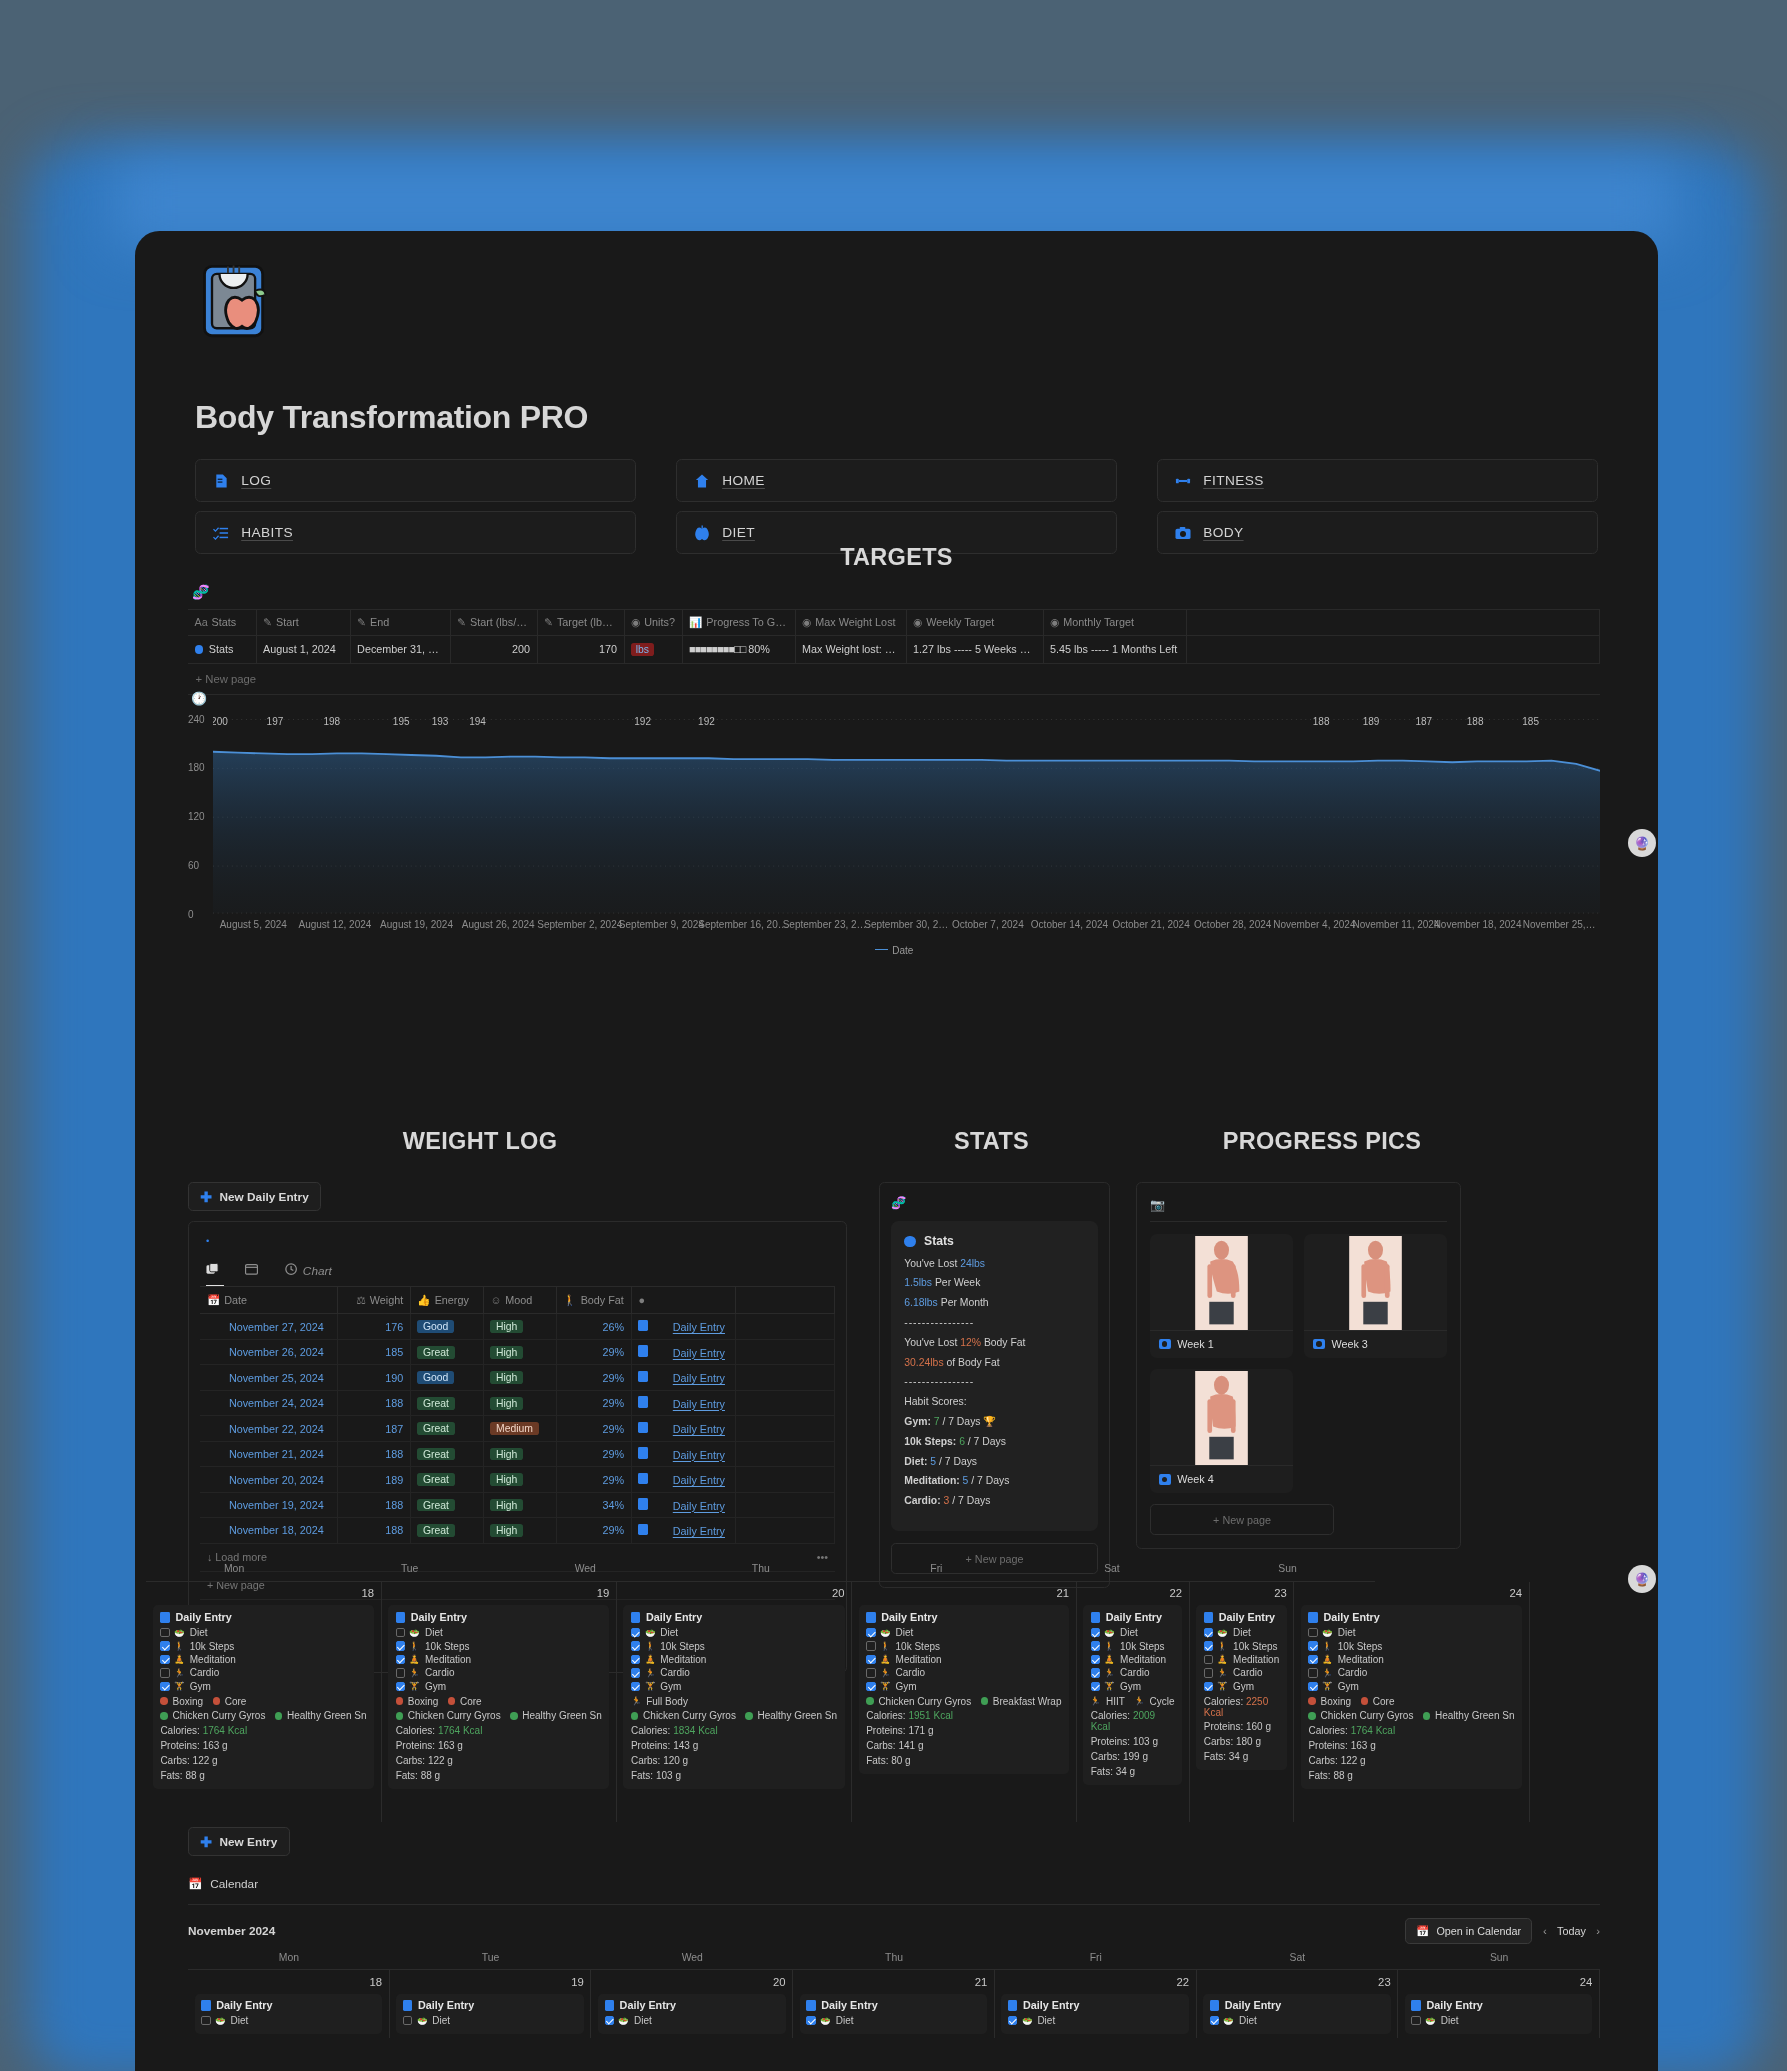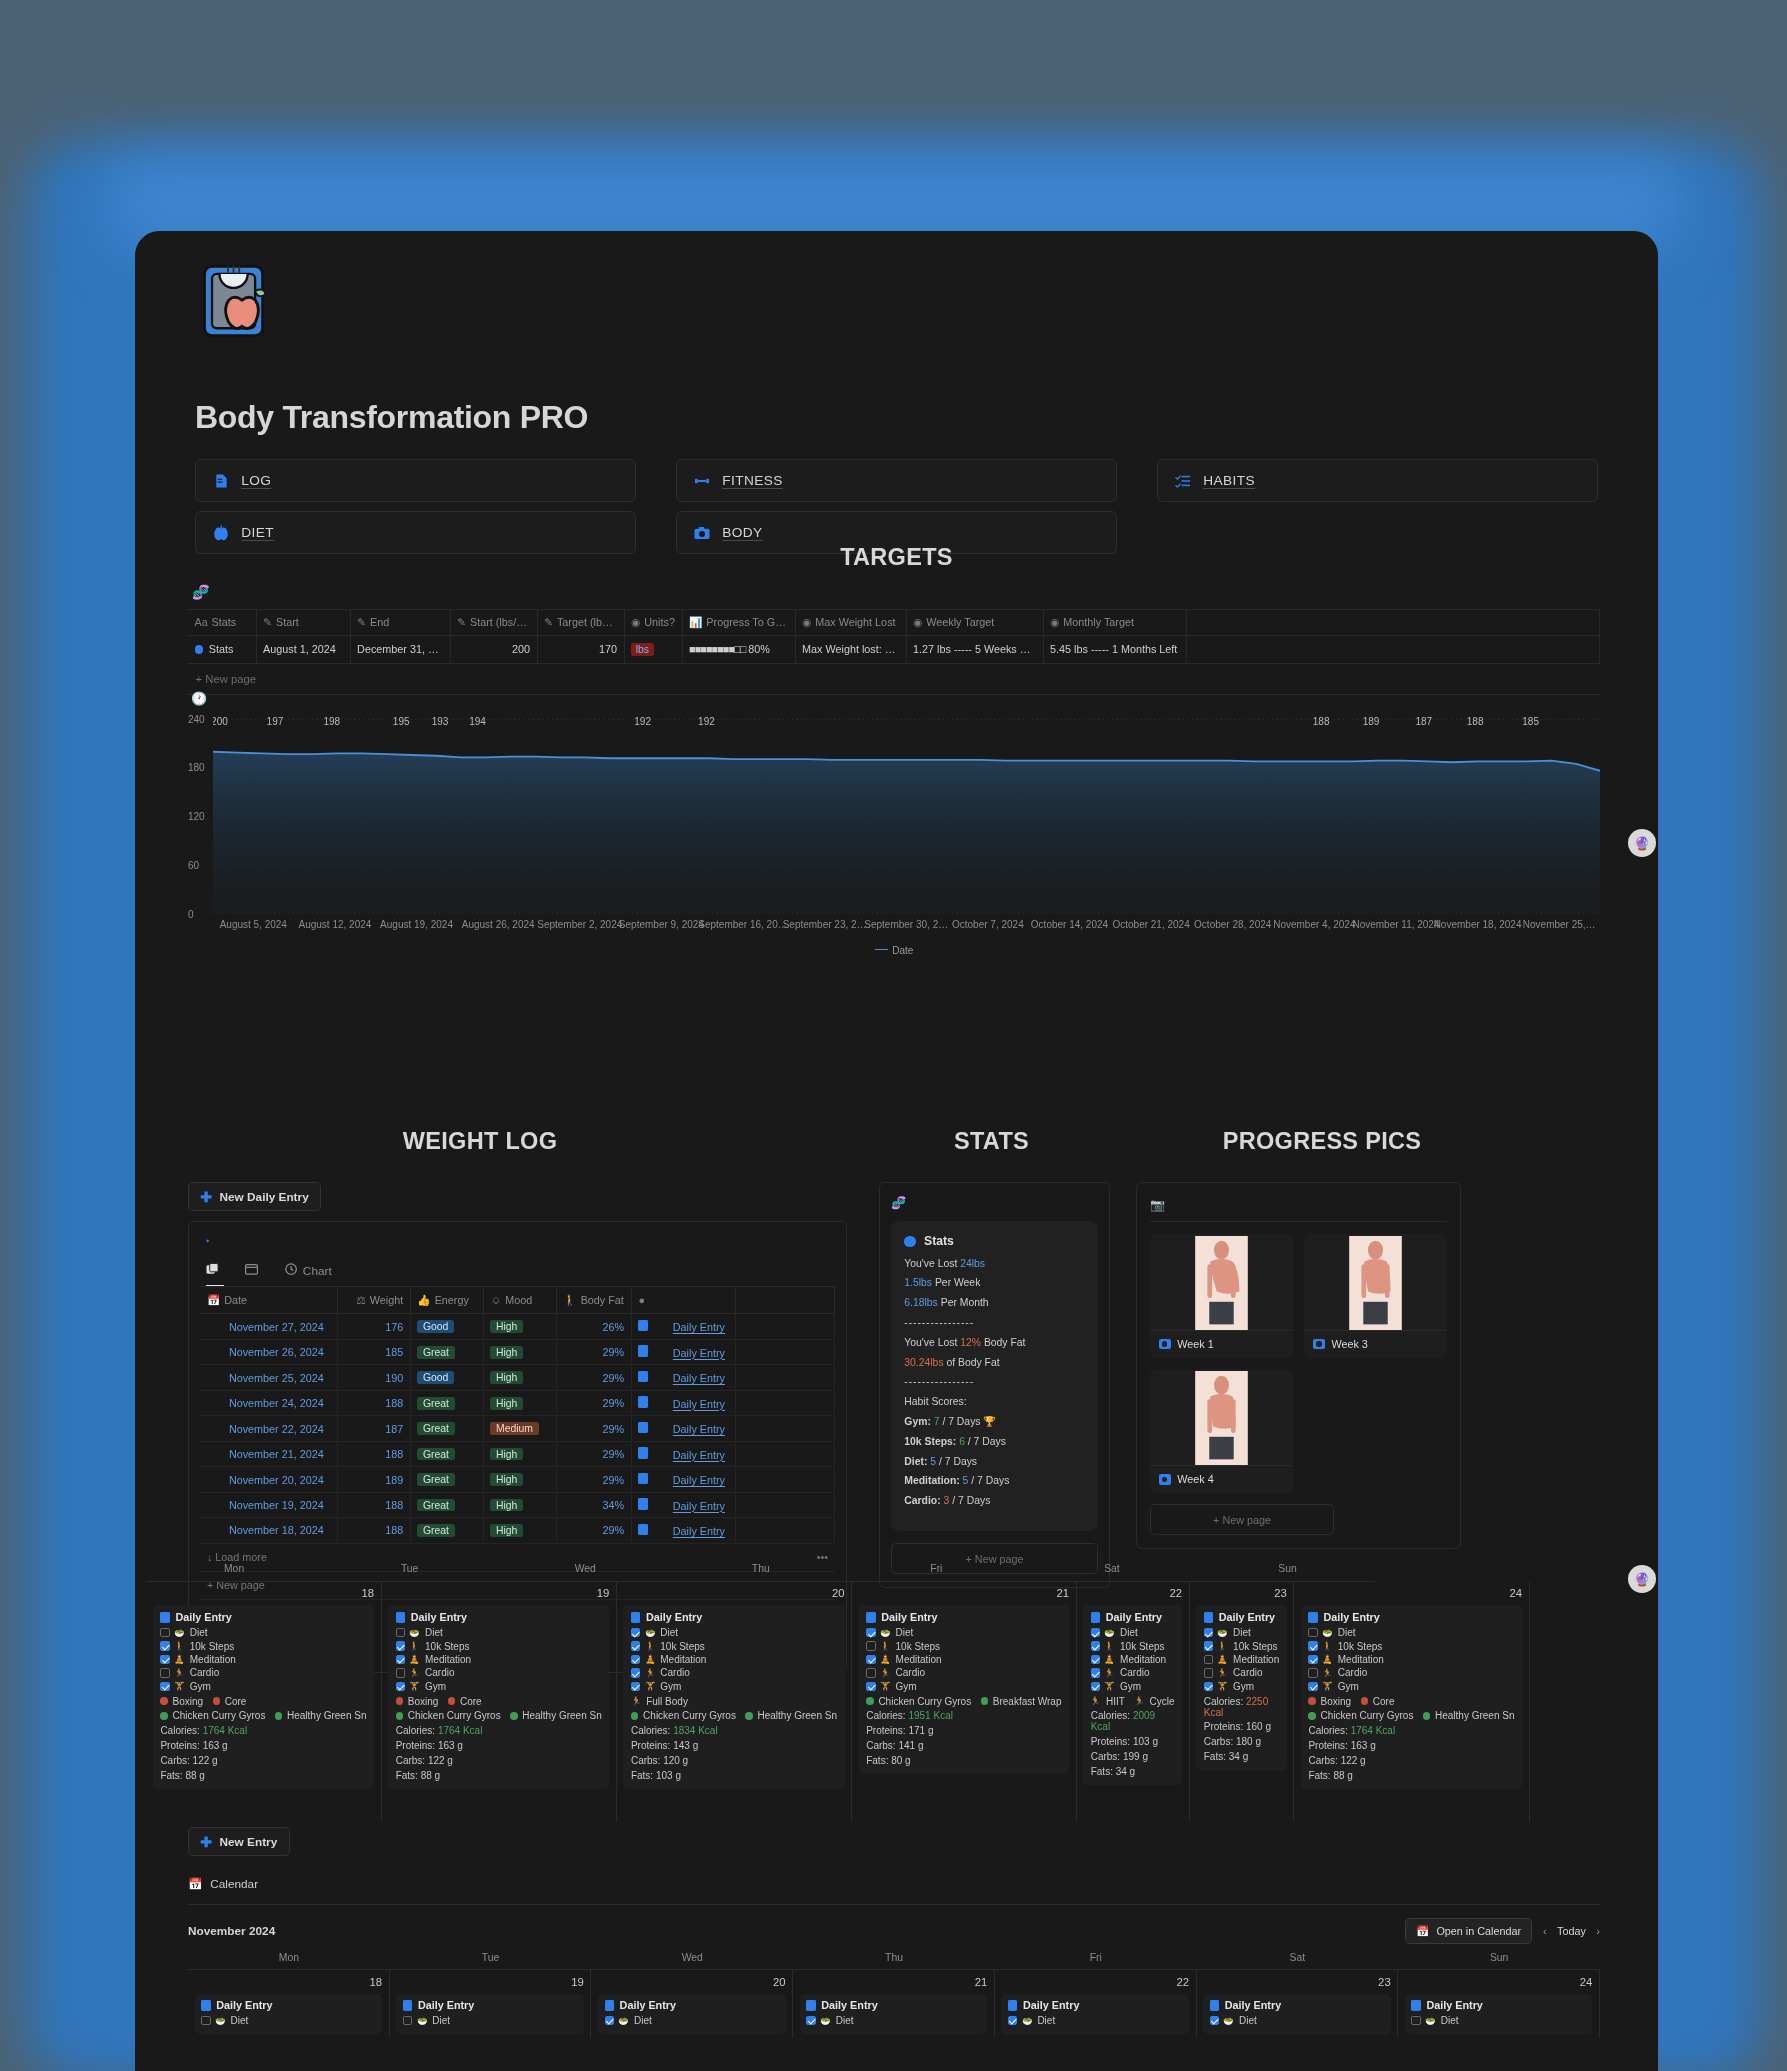--- a/index.html
+++ b/index.html
@@ -119,21 +119,21 @@
   .wl { position:absolute; left:53px; top:951px; width:659px; }
   .btn-outline {
     display:inline-flex; align-items:center; gap:7.5px;
     border:0.9px solid #333; border-radius:4.7px;
     padding: 5.6px 11.3px; font-size: 11.8px; color: #dadada; background:#1e1e1e;
     font-weight: bold;
   }
   .plus { color:#2f80ed; font-size:14px; font-weight:bold;}
   .card-box { margin-top: 9.4px; border:0.9px solid #2b2b2b; border-radius:5.6px; padding: 13px 11.3px 21px; }
   .tabs { display:flex; align-items:center; gap: 21px; padding: 17px 5.6px 0; }
-  .tab { font-size: 11.8px; color:#8e8e8e; display:flex; align-items:center; gap:5.6px; padding-bottom:6.6px;}
+  .tab { font-size: 11.8px; color:#8e8e8e; display:flex; align-items:center; gap:5.6px; padding-bottom:6.6px;font-style:italic;}
   .tab.active { color:#e2e2e2; border-bottom:1.9px solid #e2e2e2;}
   table.wlt { width:100%; border-collapse:collapse; table-layout:fixed;}
   table.wlt th { font-size:10.8px; color:#8d8d8d; font-weight:normal; text-align:left;
     padding:6.6px 6.6px; border-bottom:0.9px solid #2a2a2a; border-top:0.9px solid #2a2a2a; border-right:0.9px solid #2a2a2a;}
   table.wlt td { font-size:10.8px; padding:5.6px 6.6px; border-bottom:0.9px solid #242424; border-right:0.9px solid #242424; color:#cfcfcf;}
   .dlink { color:#5e9ce0;padding-left:22px; }
   .pill { border-radius:2.8px; padding:0.9px 5.6px; font-size:10.4px; display:inline-block;}
   .p-good { background:#1f4c75; color:#cfe4f7;}
   .p-great{ background:#234b33; color:#cfe8d7;}
   .p-high { background:#234b33; color:#cfe8d7;}
@@ -230,20 +230,28 @@
       <div class="navgrid">
         <div class="navbtn">
           <span class="nico">
             <svg width="16" height="16" viewBox="0 0 17 17">
                 <path d="M3.5 1.5h7l4 4v10h-11z" fill="#2f80ed"></path>
                 <rect x="5" y="6" width="5" height="1.3" fill="#0d1b2a"></rect>
                 <rect x="5" y="9" width="5" height="1.3" fill="#0d1b2a"></rect>
               </svg>
           </span>
           <span class="lbl">LOG</span>
+        </div>
+        <div class="navbtn">
+          <span class="nico">
+            <svg width="16" height="16" viewBox="0 0 17 17">
+                <path d="M8.5 1.5 L15 7.5 h-2.2 v8 h-8.6 v-8 H2z" fill="#2f80ed"></path>
+              </svg>
+          </span>
+          <span class="lbl">HOME</span>
         </div>
         <div class="navbtn">
           <span class="nico">
             <svg width="16" height="16" viewBox="0 0 17 17">
                 <rect x="1" y="6" width="3" height="5" rx="1" fill="#2f80ed"></rect>
                 <rect x="13" y="6" width="3" height="5" rx="1" fill="#2f80ed"></rect>
                 <rect x="4" y="7.4" width="9" height="2.2" fill="#2f80ed"></rect>
               </svg>
           </span>
           <span class="lbl">FITNESS</span>

